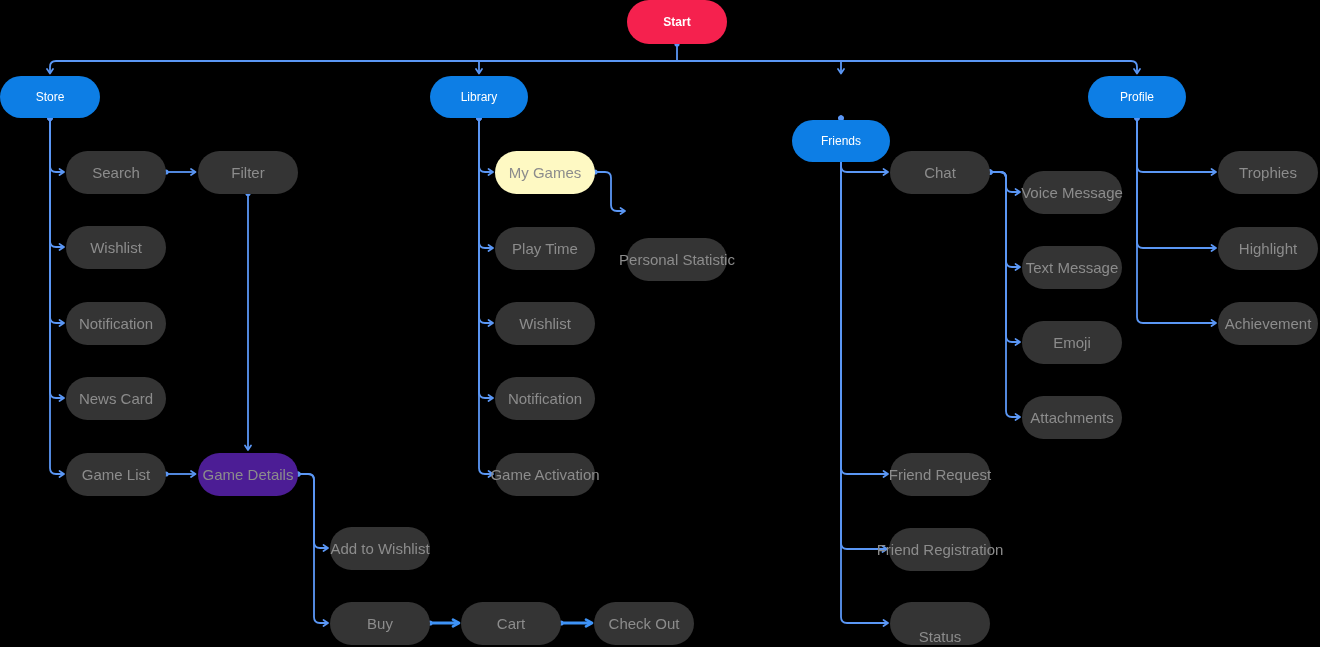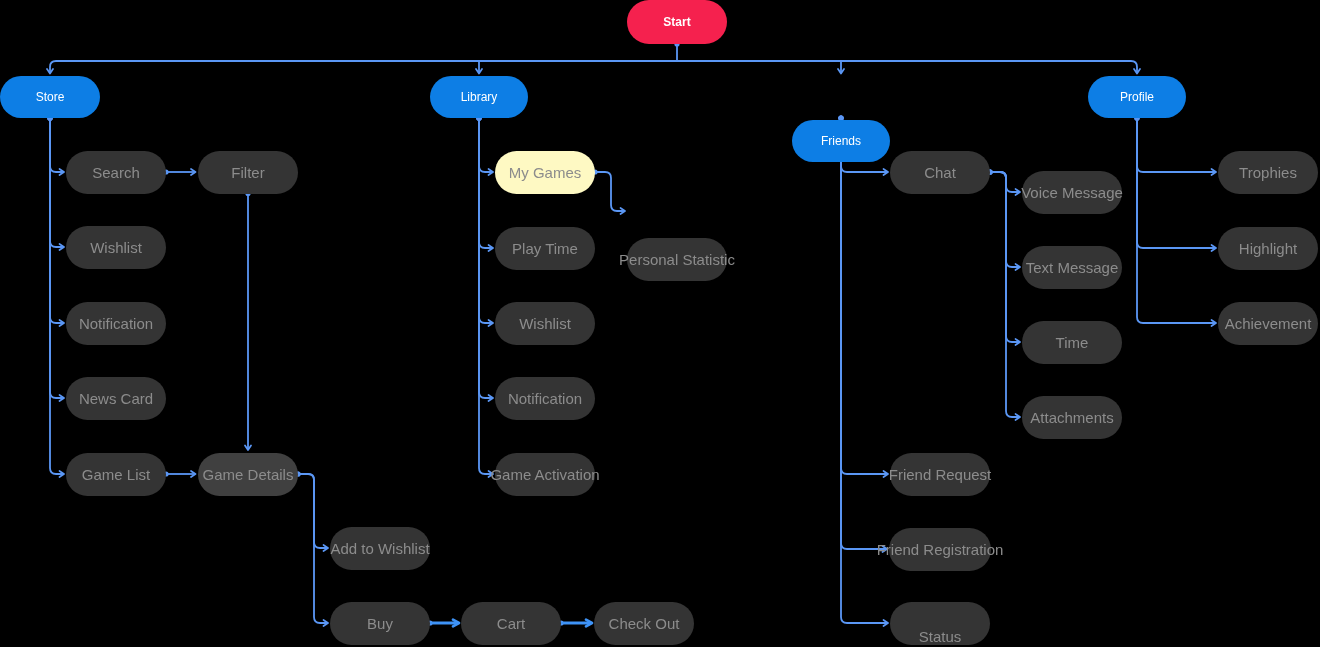--- a/index.html
+++ b/index.html
@@ -131,21 +131,21 @@
       </div>
       <div class="node kind-item" style="left: 66px; top: 301.5px; width: 100px; height: 43px; background: rgb(52, 52, 52);">
         <span>Notification</span>
       </div>
       <div class="node kind-item" style="left: 66px; top: 376.5px; width: 100px; height: 43px; background: rgb(52, 52, 52);">
         <span>News Card</span>
       </div>
       <div class="node kind-item" style="left: 66px; top: 452.5px; width: 100px; height: 43px; background: rgb(52, 52, 52);">
         <span>Game List</span>
       </div>
-      <div class="node kind-item" style="left: 198px; top: 452.5px; width: 100px; height: 43px; background: #404040;">
+      <div class="node kind-item" style="left: 198px; top: 452.5px; width: 100px; height: 43px; background: #4c1d95;">
         <span>Game Details</span>
       </div>
       <div class="node kind-item" style="left: 330px; top: 526.5px; width: 100px; height: 43px; background: rgb(52, 52, 52);">
         <span>Add to Wishlist</span>
       </div>
       <div class="node kind-item" style="left: 330px; top: 601.5px; width: 100px; height: 43px; background: rgb(52, 52, 52);">
         <span>Buy</span>
       </div>
       <div class="node kind-item" style="left: 461px; top: 601.5px; width: 100px; height: 43px; background: rgb(52, 52, 52);">
         <span>Cart</span>
@@ -174,21 +174,21 @@
       <div class="node kind-item" style="left: 890px; top: 150.5px; width: 100px; height: 43px; background: rgb(52, 52, 52);">
         <span>Chat</span>
       </div>
       <div class="node kind-item" style="left: 1022px; top: 170.5px; width: 100px; height: 43px; background: rgb(52, 52, 52);">
         <span>Voice Message</span>
       </div>
       <div class="node kind-item" style="left: 1022px; top: 245.5px; width: 100px; height: 43px; background: rgb(52, 52, 52);">
         <span>Text Message</span>
       </div>
       <div class="node kind-item" style="left: 1022px; top: 320.5px; width: 100px; height: 43px; background: rgb(52, 52, 52);">
-        <span>Time</span>
+        <span>Emoji</span>
       </div>
       <div class="node kind-item" style="left: 1022px; top: 395.5px; width: 100px; height: 43px; background: rgb(52, 52, 52);">
         <span>Attachments</span>
       </div>
       <div class="node kind-item" style="left: 890px; top: 452.5px; width: 100px; height: 43px; background: rgb(52, 52, 52);">
         <span>Friend Request</span>
       </div>
       <div class="node kind-item" style="left: 889px; top: 527.5px; width: 102px; height: 43px; background: rgb(52, 52, 52);">
         <span>Friend Registration</span>
       </div>

